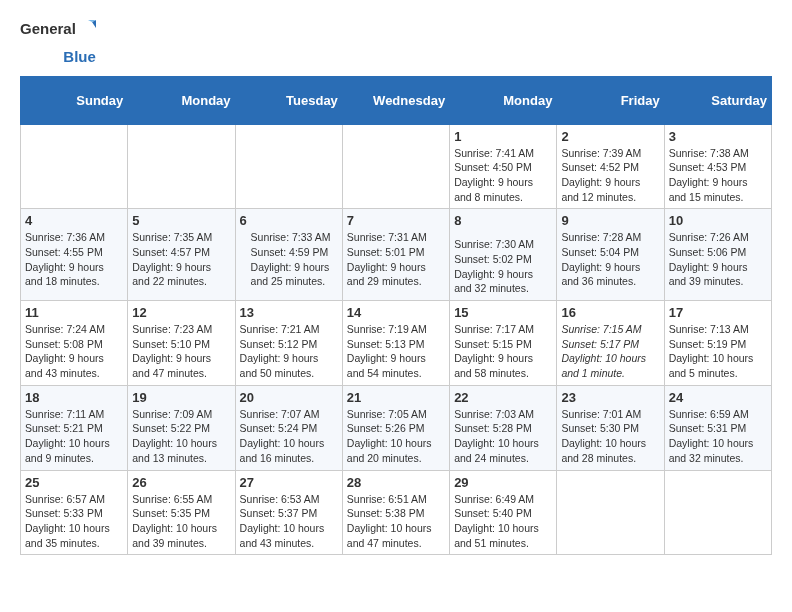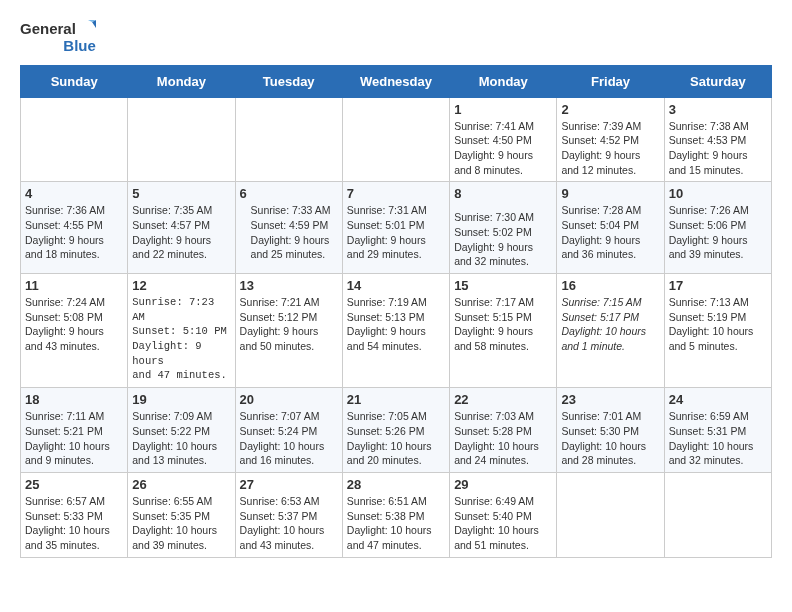--- a/index.html
+++ b/index.html
@@ -35,22 +35,22 @@
       color: #555;
     }
     table {
       width: 100%;
       border-collapse: collapse;
       font-size: 11px;
     }
     thead tr th {
       background-color: #2a6db5;
       color: #fff;
-      padding: 8px 4px;
-      text-align: center;
+      padding: 16px 4px;
+      text-align: right;
       font-size: 13px;
       font-weight: bold;
       border: 1px solid #2a6db5;
     }
     tbody tr td {
       border: 1px solid #ccc;
       padding: 4px 4px;
       vertical-align: top;
       width: calc(100% / 7);
       min-height: 80px;
@@ -83,21 +83,21 @@
 <div class="header">
   <div class="logo">
   <div style="line-height:1.1;">
     <div style="display:flex; align-items:center; gap:2px;">
       <span style="font-size:15px; font-weight:bold; color:#333;">General</span>
       <svg width="18" height="18" viewBox="0 0 18 18">
         <polygon points="14,2 18,0 18,8" fill="#2a6db5"></polygon>
         <polygon points="14,2 18,0 10,0" fill="#7ab8e8"></polygon>
       </svg>
     </div>
-    <div style="font-size:15px; font-weight:bold; color:#2a6db5;">Blue</div>
+    <div style="font-size:15px; font-weight:bold; color:#2a6db5;margin-top:11px;">Blue</div>
   </div>
 </div>
   <div class="title-block">
     <div class="main-title"></div>
     <div class="subtitle"></div>
   </div>
 </div>
 
 <table>
   <thead>
@@ -193,21 +193,21 @@
       <tr>
         <td>
           <span class="day-num">11</span>
           <div class="day-info" style="white-space: pre-line;">Sunrise: 7:24 AM
 Sunset: 5:08 PM
 Daylight: 9 hours
 and 43 minutes.</div>
         </td>
         <td>
           <span class="day-num">12</span>
-          <div class="day-info" style="white-space: pre-line; font-family: Liberation Mono, monospace;">Sunrise: 7:23 AM
+          <div class="day-info" style="white-space: pre-line;">Sunrise: 7:23 AM
 Sunset: 5:10 PM
 Daylight: 9 hours
 and 47 minutes.</div>
         </td>
         <td>
           <span class="day-num">13</span>
           <div class="day-info" style="white-space: pre-line;">Sunrise: 7:21 AM
 Sunset: 5:12 PM
 Daylight: 9 hours
 and 50 minutes.</div>

